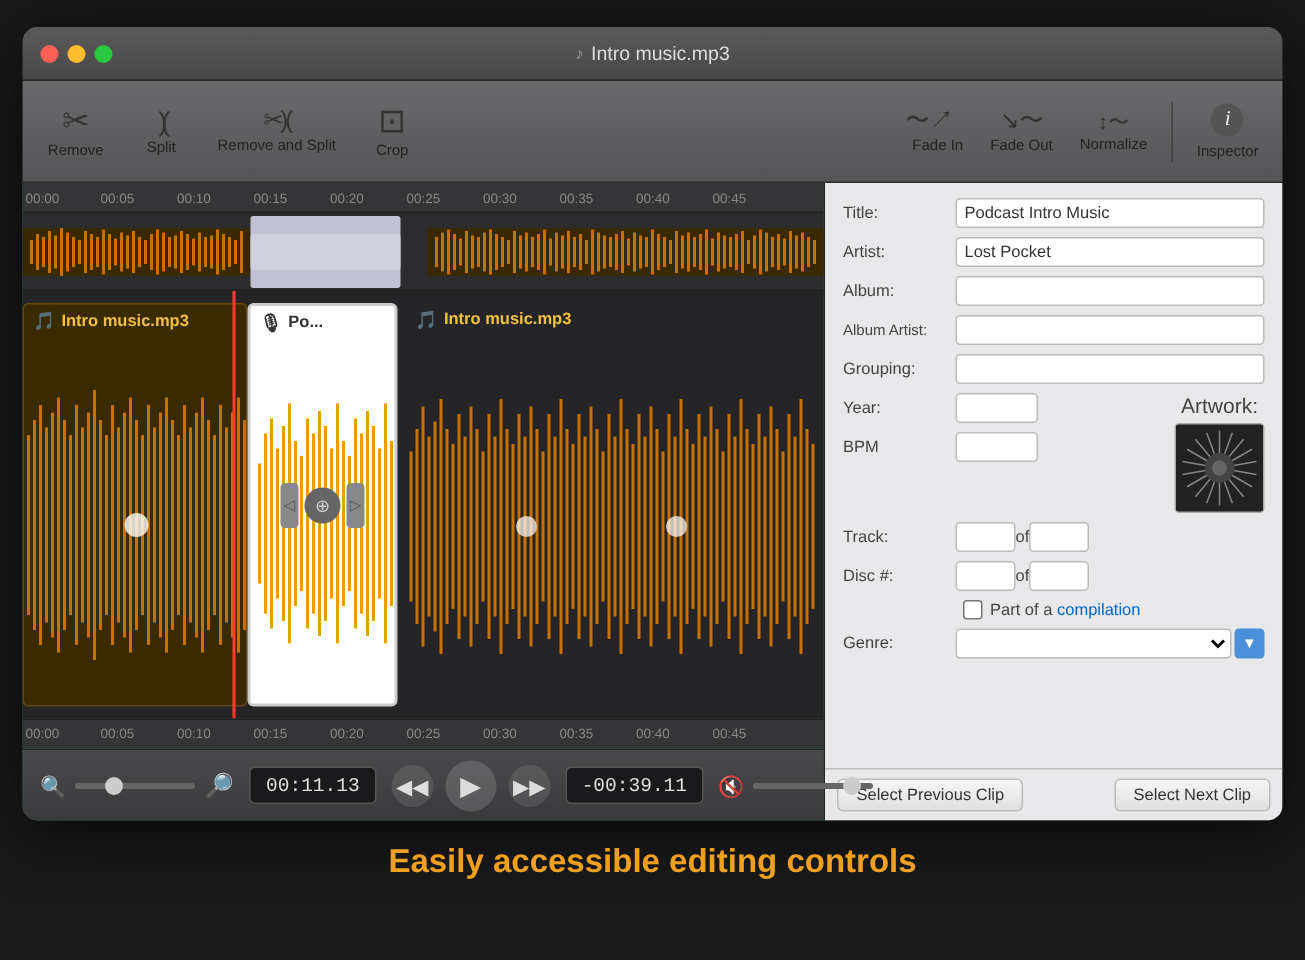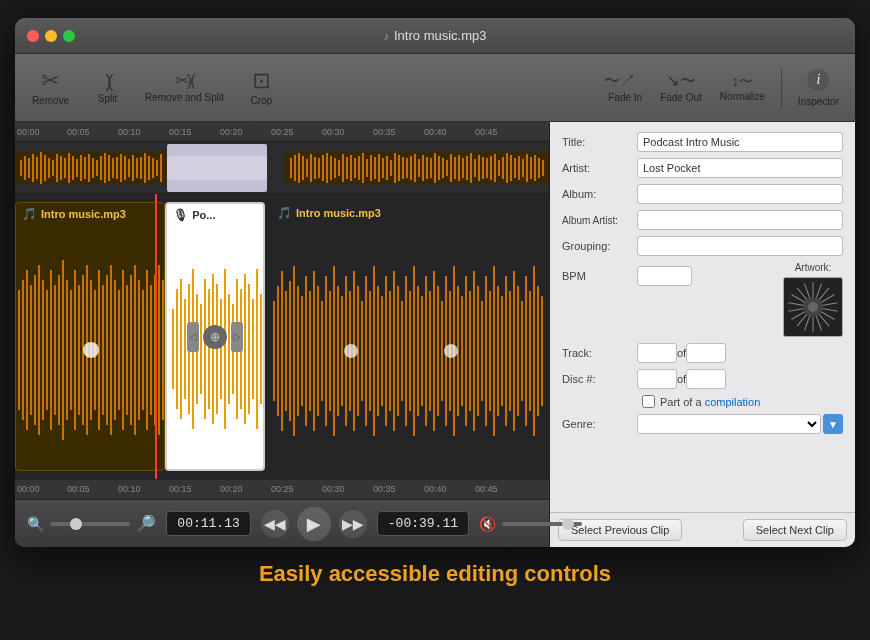--- a/index.html
+++ b/index.html
@@ -347,21 +347,21 @@
       flex: 1;
       height: 20px;
       background: white;
       border: 1px solid #bbb;
       border-radius: 3px;
       font-size: 11px;
       padding: 2px 5px;
       color: #333;
     }
     .artwork-label {
-      font-size: 10px;
+      font-size: 14px;
       color: #444;
       margin-bottom: 4px;
     }
     .artwork-box {
       width: 60px;
       height: 60px;
       background: #333;
       border: 1px solid #aaa;
       border-radius: 3px;
       overflow: hidden;
@@ -876,20 +876,24 @@
         </div>
 
         <div class="field-row">
           <div class="field-label">Grouping:</div>
           <input class="field-input" style="width: 190px;" value="">
         </div>
 
 
         <div style="display:flex;align-items:flex-start;margin-bottom:6px;">
           <div style="flex:1;">
+            <div class="field-row">
+              <div class="field-label">Year:</div>
+              <input class="small-input" value="" style="">
+            </div>
             <div class="field-row" style="margin-top:4px;">
               <div class="field-label">BPM</div>
               <input class="small-input" value="" style="">
             </div>
           </div>
           <div style="display:flex;flex-direction:column;align-items:center;margin-left:8px;">
             <div class="artwork-label">Artwork:</div>
             <div class="artwork-box">
 
               <svg width="58" height="58" viewBox="0 0 58 58">

